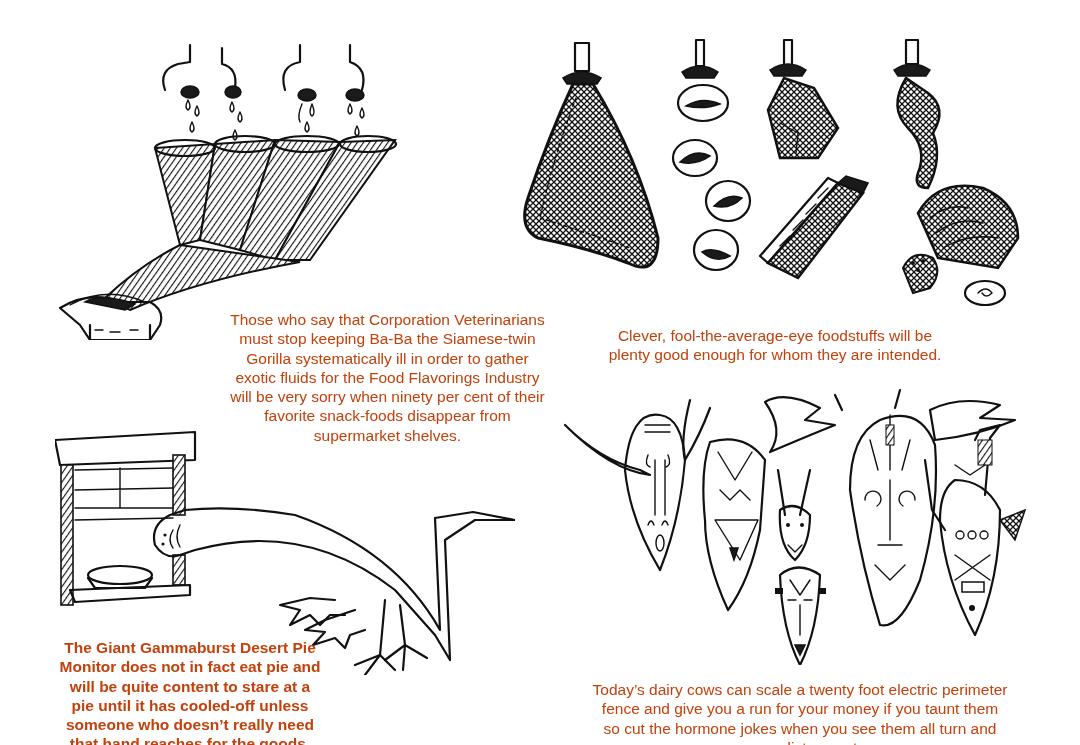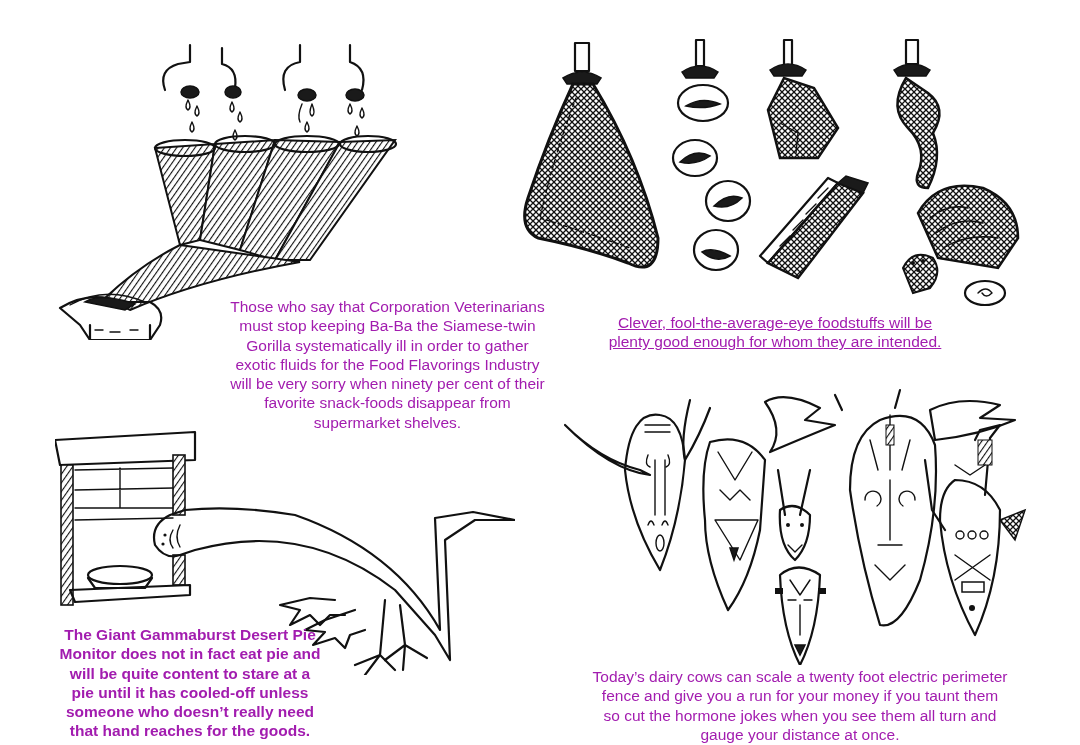--- a/index.html
+++ b/index.html
@@ -1,17 +1,17 @@
 <!DOCTYPE html>
 <html><head>
 <meta charset="utf-8">
 <style>
   html, body { margin: 0; padding: 0; background: #ffffff; }
   body { width: 1080px; height: 745px; position: relative; overflow: hidden; font-family: "Liberation Sans", sans-serif; color: #111; }
-  .caption { position: absolute; text-align: center; font-size: 15.5px; line-height: 19.3px; color: #a21caf; white-space: pre-line; }
+  .caption { position: absolute; text-align: center; font-size: 15.5px; line-height: 19.3px; color: #c2410c; white-space: pre-line; margin-top: 13px; }
   .illus { position: absolute; }
   svg { display: block; }
   .ink { fill: none; stroke: #111; stroke-width: 2.2; stroke-linecap: round; stroke-linejoin: round; }
   .ink-thin { fill: none; stroke: #111; stroke-width: 1.4; stroke-linecap: round; stroke-linejoin: round; }
   .fill-dark { fill: #1a1a1a; stroke: #111; stroke-width: 1.5; }
   .hatch { fill: url(#hatch); stroke: #111; stroke-width: 2; }
 </style>
 </head>
 <body>
 
@@ -125,21 +125,21 @@
     <path d="M385,230 Q395,210 415,220 Q425,235 412,250 L395,255 Z" fill="url(#crosshatch)" stroke="#111" stroke-width="2"></path>
     <circle cx="395" cy="225" r="2" fill="#111"></circle>
       <circle cx="405" cy="223" r="2" fill="#111"></circle>
       <circle cx="400" cy="232" r="2" fill="#111"></circle>
 
     <ellipse class="ink" cx="467" cy="255" rx="20" ry="12" fill="#fff"></ellipse>
     <path class="ink-thin" d="M460,255 q8,-8 14,0 q-6,6 -10,0"></path>
   </svg>
 </div>
 
-<div class="caption" style="left:585px; top:313px; width:380px;text-decoration:underline;">Clever, fool-the-average-eye foodstuffs will be
+<div class="caption" style="left:585px; top:313px; width:380px;">Clever, fool-the-average-eye foodstuffs will be
 plenty good enough for whom they are intended.</div>
 
 <div class="illus" style="left:55px; top:430px; width:460px; height:245px;">
   <svg width="460" height="245" viewBox="0 0 460 245">
 
     <g>
       <path class="ink" d="M0,10 L140,2 L140,30 L5,35 Z" fill="#fff"></path>
       <rect x="6" y="35" width="12" height="140" fill="url(#hatch)" stroke="#111" stroke-width="1.6"></rect>
       <rect x="118" y="25" width="12" height="60" fill="url(#hatch)" stroke="#111" stroke-width="1.6"></rect>
       <rect x="118" y="125" width="12" height="30" fill="url(#hatch)" stroke="#111" stroke-width="1.6"></rect>

